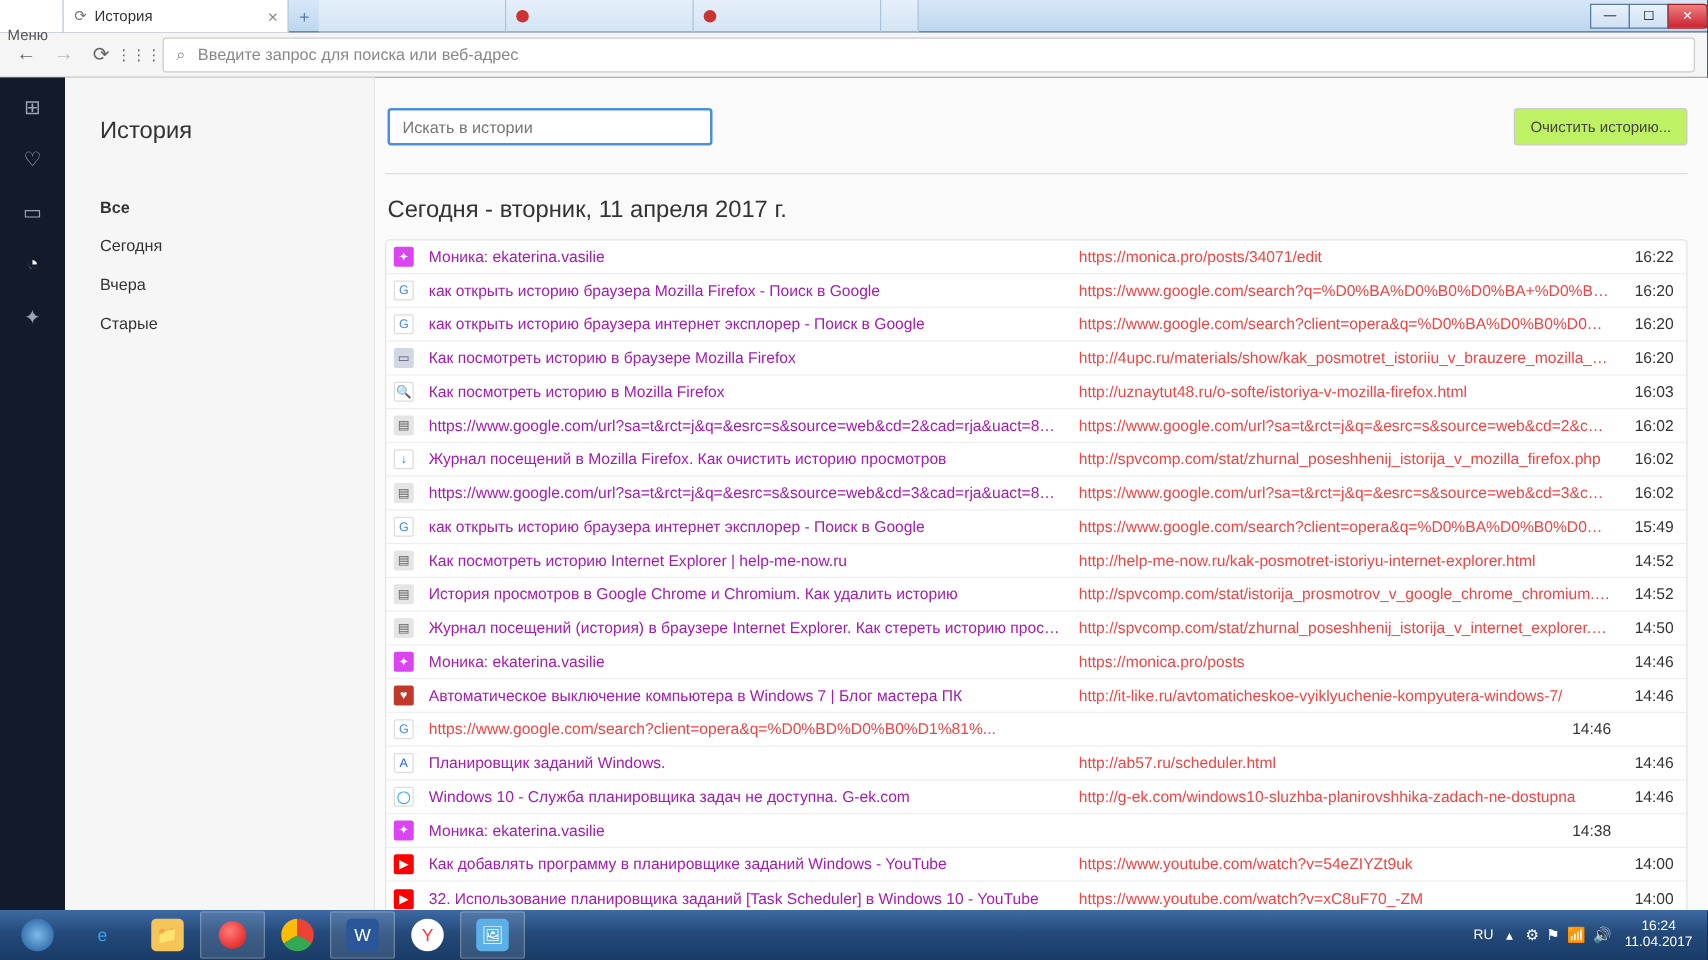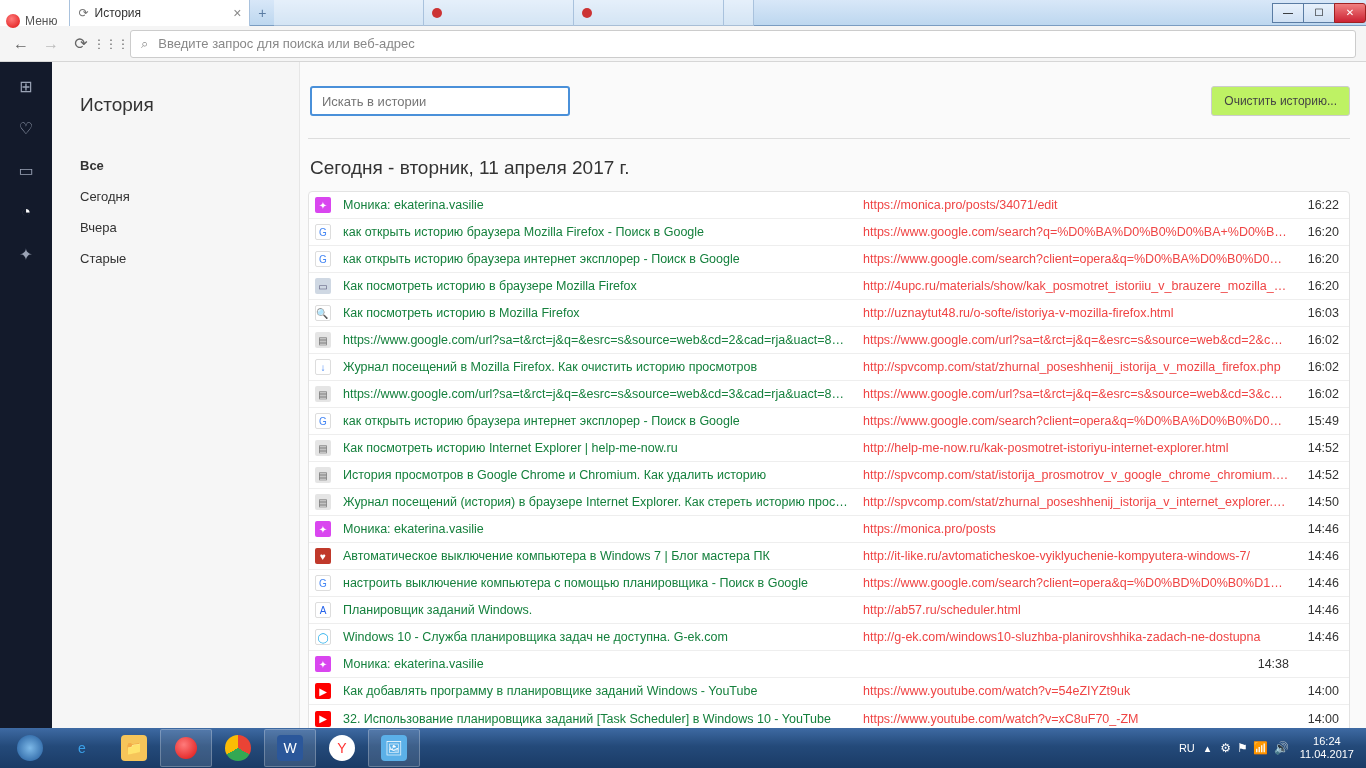--- a/index.html
+++ b/index.html
@@ -1,20 +1,20 @@
 <!DOCTYPE html>
 <html><head>
 <meta charset="utf-8">
 <style>
 * { margin:0; padding:0; box-sizing:border-box; font-family:"Segoe UI",Arial,sans-serif; }
 body { width:1366px; height:768px; overflow:hidden; background:#1a2535; position:relative; }
 
 
 .titlebar { height:26px; background:linear-gradient(#d8e7f8,#bdd7ef); display:flex; align-items:center; border-bottom:1px solid #7a9cc1; }
-.menu-btn { height:26px; padding:16px 12px 0 6px; display:flex; align-items:center; gap:5px; background:#fff; border-right:1px solid #a9c2dd; font-size:12px; color:#555; }
+.menu-btn { height:26px; padding:16px 12px 0 6px; display:flex; align-items:center; gap:5px; background:#fff; border-right:1px solid #a9c2dd; font-size:12px; color:#555;flex-direction:column; }
 .opera-icon { width:14px; height:14px; background:radial-gradient(circle at 40% 35%,#ff7b7b,#d11); border-radius:50%; }
 .tab { height:26px; padding:0 8px; display:flex; align-items:center; gap:6px; background:#fff; border-right:1px solid #a9c2dd; font-size:12px; color:#333; min-width:180px; position:relative; }
 .tab-inactive { background:rgba(255,255,255,0.35); min-width:150px; }
 .tab-close { margin-left:auto; color:#888; font-size:14px; cursor:pointer; }
 .tab-add { width:24px; height:20px; display:flex; align-items:center; justify-content:center; color:#5a7ca3; font-size:14px; }
 .win-controls { margin-left:auto; display:flex; }
 .win-btn { width:32px; height:20px; border:1px solid #5a7ca3; background:linear-gradient(#e8f1fb,#cfe0f3); font-size:10px; display:flex; align-items:center; justify-content:center; margin-left:-1px; }
 .win-close { background:linear-gradient(#f08080,#c23); color:#fff; border-color:#a02020; border-top-right-radius:3px; border-bottom-right-radius:3px; }
 
 
@@ -45,21 +45,21 @@
   display:grid;
   grid-template-columns: 28px 520px 1fr 50px;
   align-items:center;
   height:27px;
   border-bottom:1px solid #eee;
   font-size:12.5px;
   padding:0 10px 0 6px;
 }
 .entry:last-child { border-bottom:none; }
 .fav { width:16px; height:16px; border-radius:2px; display:flex; align-items:center; justify-content:center; font-size:10px; color:#fff; }
-.e-title { color:#15803d; white-space:nowrap; overflow:hidden; text-overflow:ellipsis; padding-right:14px; }
+.e-title { color:#a21caf; white-space:nowrap; overflow:hidden; text-overflow:ellipsis; padding-right:14px; }
 .e-url { color:#ef4444; white-space:nowrap; overflow:hidden; text-overflow:ellipsis; }
 .e-time { color:#333; text-align:right; }
 
 
 .taskbar { position:absolute; bottom:0; left:0; right:0; height:40px; background:linear-gradient(#3e6aa3 0%,#244a7a 45%,#1a3b66 100%); display:flex; align-items:center; padding-left:4px; }
 .tb-btn { width:52px; height:38px; display:flex; align-items:center; justify-content:center; border-radius:2px; }
 .tb-btn.open { background:rgba(255,255,255,0.12); box-shadow:inset 0 0 0 1px rgba(255,255,255,0.25); }
 .tb-ico { width:26px; height:26px; border-radius:4px; display:flex; align-items:center; justify-content:center; font-size:14px; color:#fff; }
 .tray { margin-left:auto; display:flex; align-items:center; gap:10px; padding-right:12px; color:#fff; font-size:11px; }
 .tray-datetime { text-align:center; line-height:13px; }
@@ -210,21 +210,20 @@
           <div class="e-time">14:46</div>
         </div>
         <div class="entry">
           <div class="fav" style="background:#c0392b;color:#fff;">♥</div>
           <div class="e-title">Автоматическое выключение компьютера в Windows 7 | Блог мастера ПК</div>
           <div class="e-url">http://it-like.ru/avtomaticheskoe-vyiklyuchenie-kompyutera-windows-7/</div>
           <div class="e-time">14:46</div>
         </div>
         <div class="entry">
           <div class="fav" style="background:#fff;color:#4285f4;border:1px solid #ddd">G</div>
-          <div class="e-title">настроить выключение компьютера с помощью планировщика - Поиск в Google</div>
           <div class="e-url">https://www.google.com/search?client=opera&amp;q=%D0%BD%D0%B0%D1%81%...</div>
           <div class="e-time">14:46</div>
         </div>
         <div class="entry">
           <div class="fav" style="background:#fff;color:#2563eb;border:1px solid #ddd">A</div>
           <div class="e-title">Планировщик заданий Windows.</div>
           <div class="e-url">http://ab57.ru/scheduler.html</div>
           <div class="e-time">14:46</div>
         </div>
         <div class="entry">

